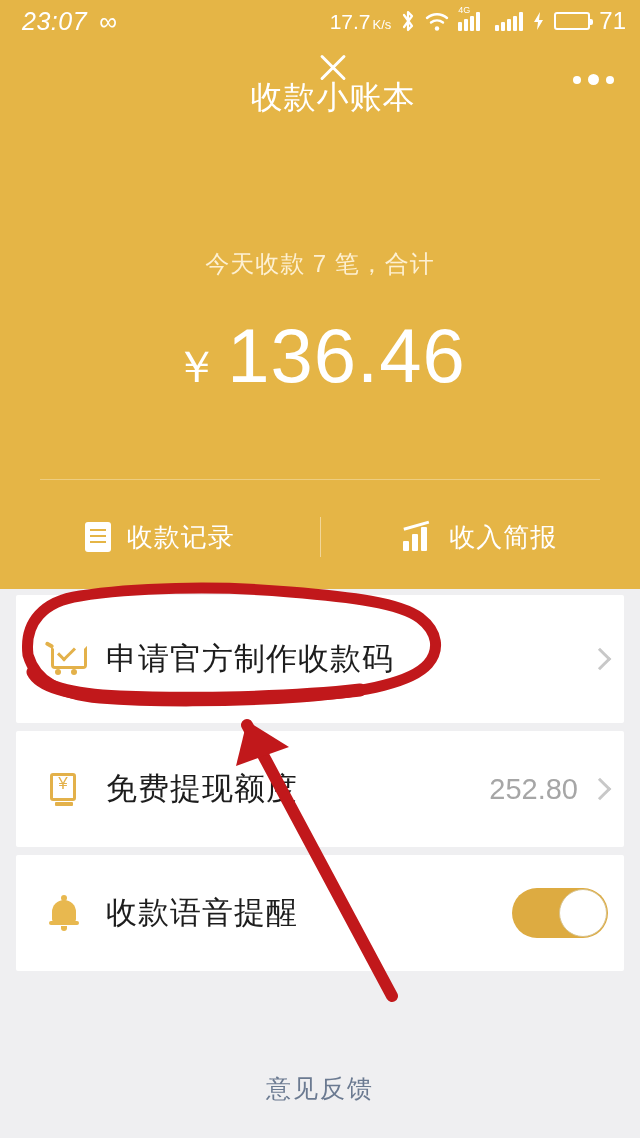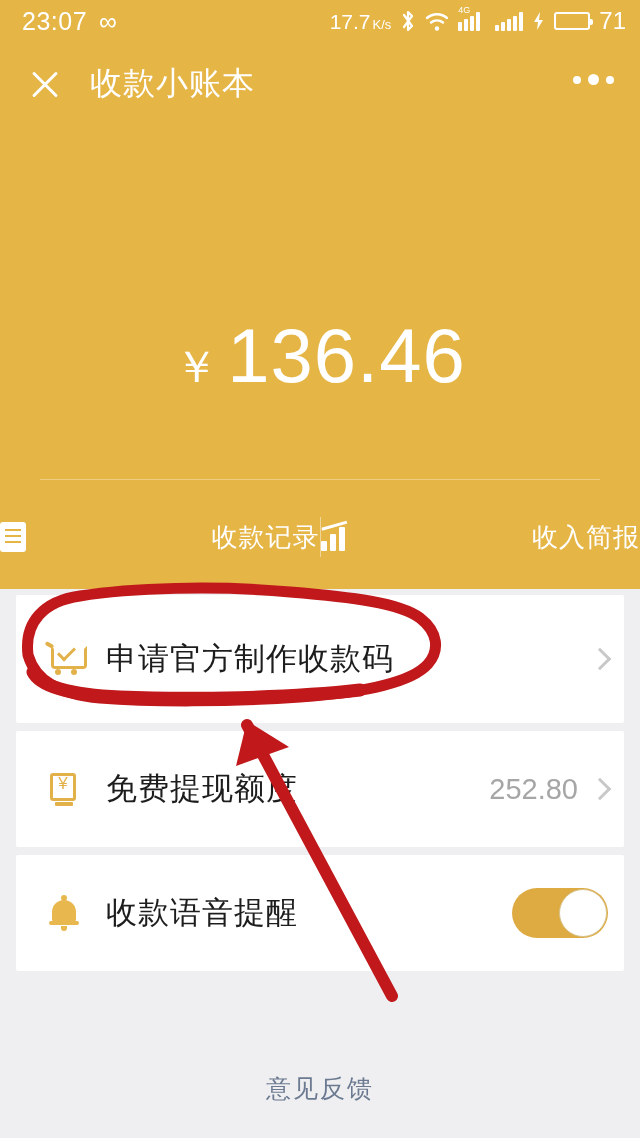--- a/index.html
+++ b/index.html
@@ -40,20 +40,21 @@
     height: 42px;
     display: flex;
     align-items: center;
     color: #ffffff;
   }
   .status-left {
     display: flex;
     align-items: center;
     margin-left: 22px;
     gap: 12px;
+    font-style: italic;
   }
   .status-time {
     font-size: 25px;
     letter-spacing: 0.5px;
     line-height: 1;
   }
   .infinity-icon {
     font-size: 25px;
     line-height: 1;
   }
@@ -136,20 +137,21 @@
   }
 
   
   .nav-bar {
     position: absolute;
     left: 0; top: 48px;
     width: 640px;
     height: 72px;
     display: flex;
     align-items: center;
+    flex-direction: column;
   }
   .nav-close {
     margin-left: 26px;
     width: 38px;
     height: 38px;
     position: relative;
     cursor: pointer;
   }
   .nav-close::before, .nav-close::after {
     content: "";
@@ -240,21 +242,21 @@
     top: 506px;
     width: 640px;
     height: 62px;
     display: flex;
     align-items: center;
   }
   .tab {
     flex: 1;
     display: flex;
     align-items: center;
-    justify-content: space-between;
+    justify-content: center;
     gap: 16px;
     cursor: pointer;
   }
   .tab-label {
     color: #ffffff;
     font-size: 26px;
     letter-spacing: 1px;
   }
   .tab-sep {
     width: 1px;
@@ -551,20 +553,21 @@
     <div class="nav-bar">
       <div class="nav-close"></div>
       <div class="nav-title">收款小账本</div>
       <div class="nav-more">
         <span></span>
         <span class="mid"></span>
         <span></span>
       </div>
     </div>
 
+    <div class="summary-sub">今天收款 7 笔，合计</div>
     <div class="summary-amount">
       <span class="amount-symbol">￥</span>
       <span class="amount-value">136.46</span>
     </div>
 
     <div class="hr-divider"></div>
 
     <div class="tabs">
       <div class="tab">
         <span class="icon-record"></span>

